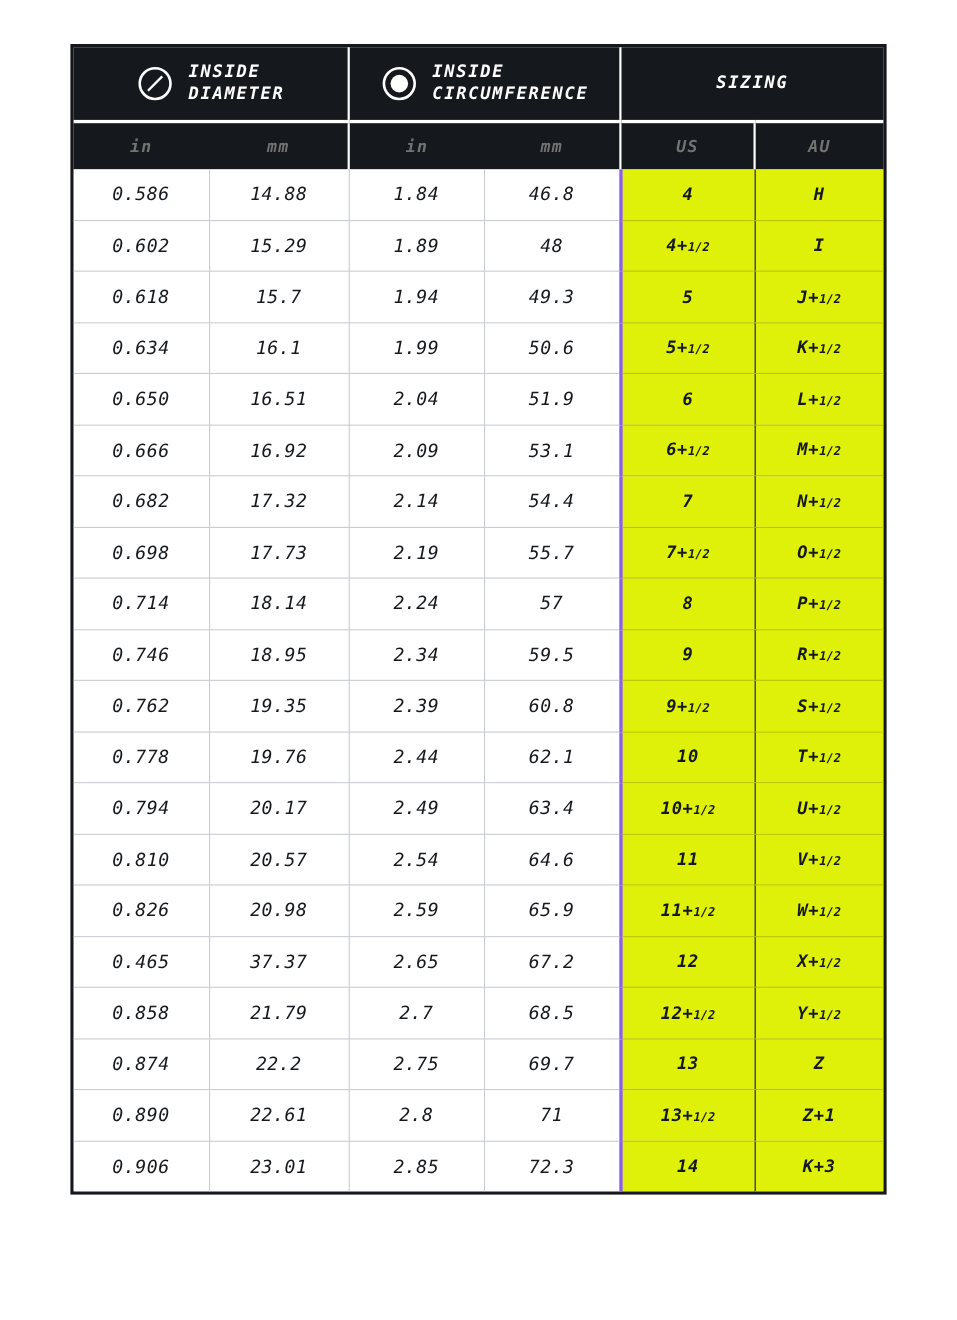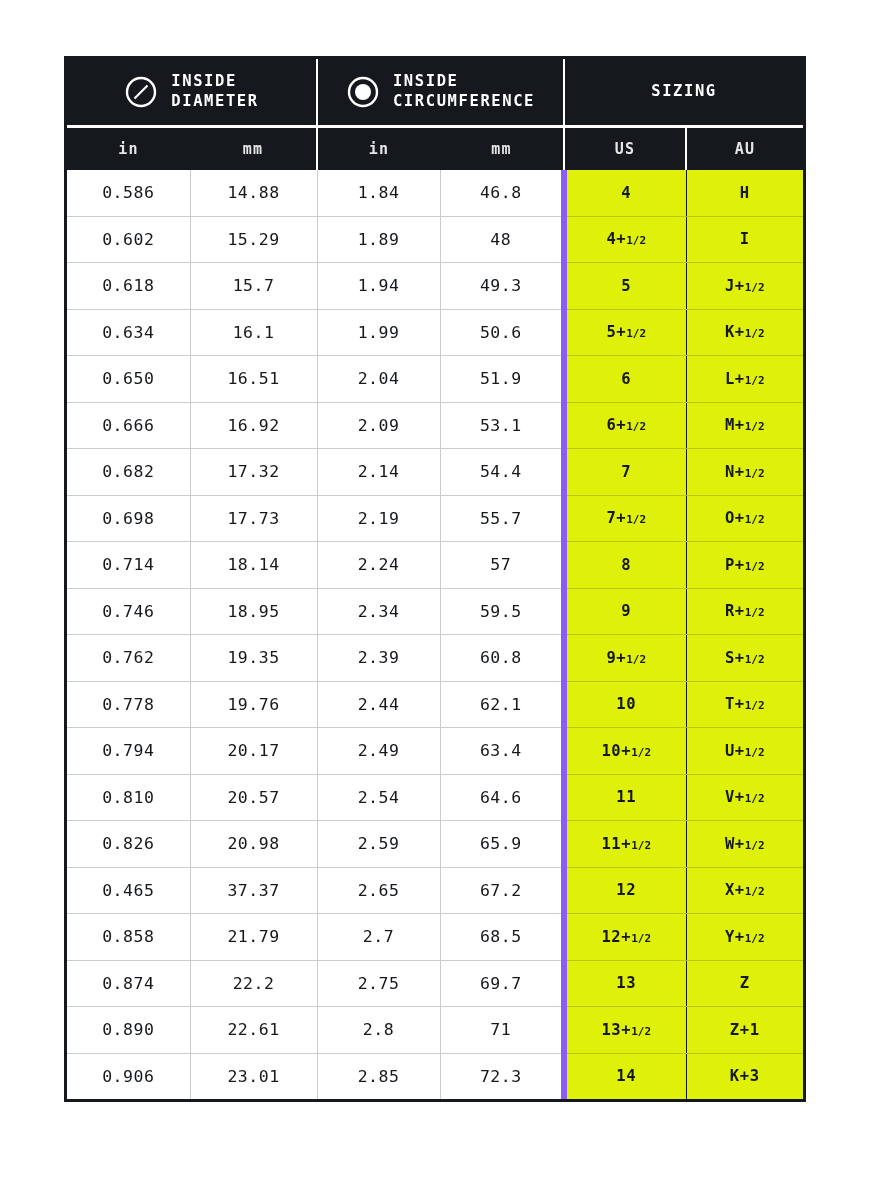--- a/index.html
+++ b/index.html
@@ -10,22 +10,23 @@
     width: 870px;
     height: 1200px;
     background: #ffffff;
     font-family: "DejaVu Sans Mono", monospace;
     overflow: hidden;
   }
   .page {
     box-sizing: border-box;
     width: 870px;
     height: 1200px;
-    padding: 56px 64px 52px 64px;
+    padding: 40px 64px 52px 64px;
     background: #ffffff;
+    font-style: italic;
   }
   .table-wrap {
     box-sizing: border-box;
     width: 742px;
     border: 3px solid #15181c;
     background: #ffffff;
   }
   table.sizing-table {
     border-collapse: collapse;
     table-layout: fixed;
@@ -61,21 +62,21 @@
   }
   .grp-sep {
     border-left: 2px solid #ffffff !important;
   }
   .icon-svg {
     display: block;
   }
   
   .sub-row th {
     background: #15181c;
-    color: #e5e5e5;
+    color: #737373;
     height: 42px;
     font-family: "DejaVu Sans Mono", monospace;
     font-size: 15px;
     font-weight: bold;
     letter-spacing: 1.2px;
     border-top: 3px solid #ffffff;
     padding: 0;
   }
   .sub-row th.vsep {
     border-left: 2px solid #ffffff;
@@ -91,21 +92,21 @@
     border-bottom: 1px solid #c9ccd1;
     border-right: 1px solid #c9ccd1;
     padding: 0;
     background: #ffffff;
     letter-spacing: 0.5px;
   }
   tbody tr:last-child td {
     border-bottom: none;
   }
   tbody td.last-plain {
-    border-right: 6px solid #8b5cf6;
+    border-right: 3px solid #8b5cf6;
   }
   tbody td.hl {
     background: #dff009;
     font-weight: bold;
     font-size: 15.5px;
     border-right: 1px solid #15181c;
     border-bottom: 1px solid #b7c607;
     letter-spacing: 0.6px;
   }
   tbody td.hl.last {

